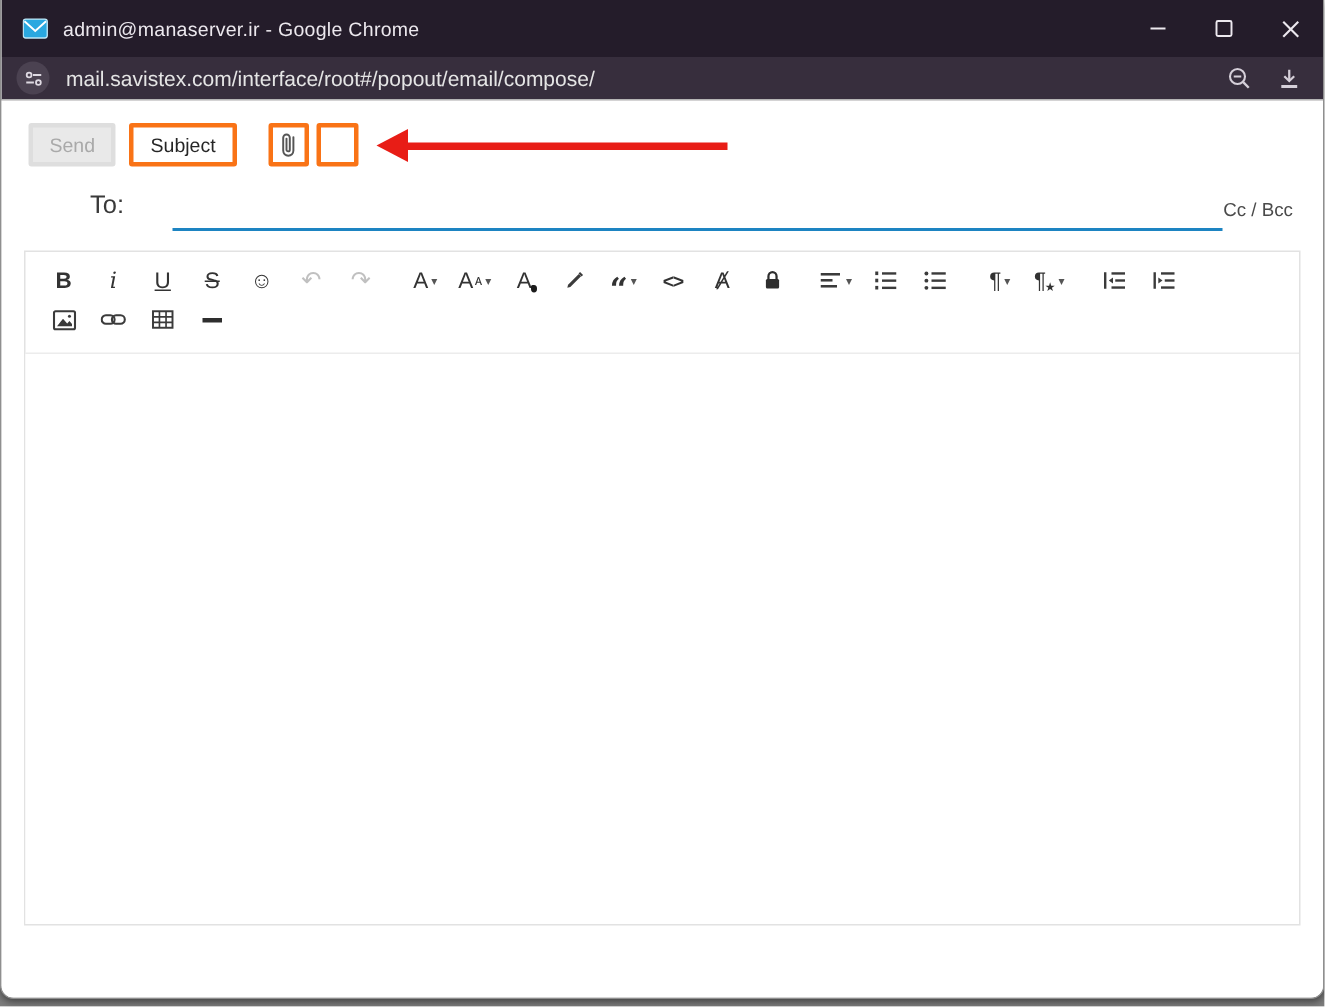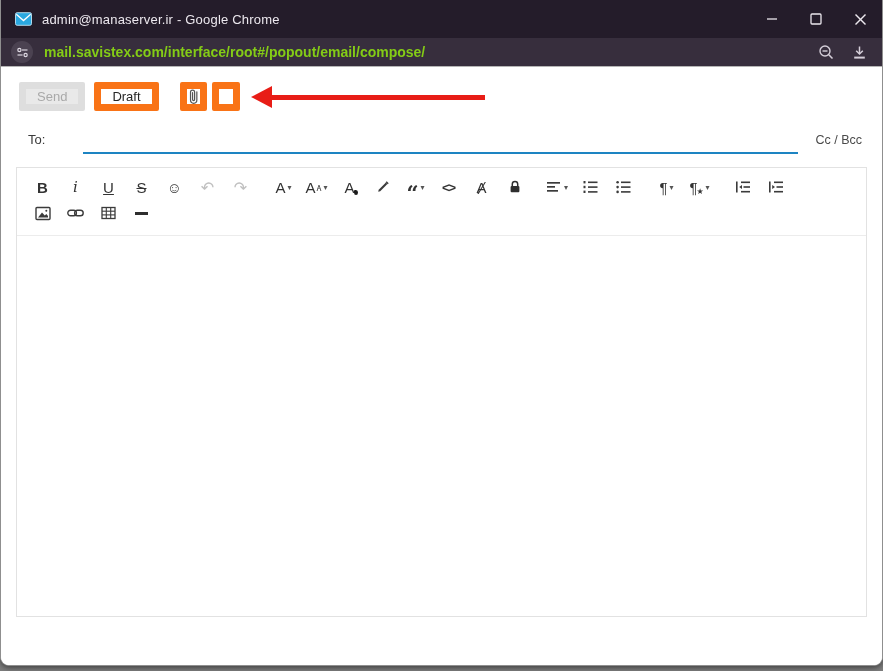--- a/index.html
+++ b/index.html
@@ -10,42 +10,42 @@
   
   .titlebar { height:38px; background:#241c2a; display:flex; align-items:center; color:#ece8ee; flex:0 0 auto; }
   .favicon { margin:0 10px 0 14px; display:flex; }
   .win-title { flex:1; font-size:13px; letter-spacing:.2px; color:#ece8ee; white-space:nowrap; overflow:hidden; }
   .controls { display:flex; height:38px; }
   .ctrl { width:44px; height:38px; display:flex; align-items:center; justify-content:center; cursor:pointer; }
 
   
   .urlbar { height:29px; background:#372e3d; display:flex; align-items:center; padding:0 14px 0 10px; border-bottom:1px solid #b5b5b5; flex:0 0 auto; }
   .tune-btn { width:22px; height:22px; border-radius:50%; background:#4b4251; display:flex; align-items:center; justify-content:center; cursor:pointer; flex:0 0 auto; }
-  .url-text { flex:1; margin-left:11px; font-size:14px; color:#84cc16; white-space:nowrap; overflow:hidden;font-weight:bold; }
+  .url-text { flex:1; margin-left:11px; font-size:14px; color:#e5e5e5; white-space:nowrap; overflow:hidden; }
   .urlbar-ico { margin-left:16px; display:flex; cursor:pointer; }
 
   
   .page { flex:1; background:#fff; position:relative; color:#333; overflow:hidden; }
 
   .actions { display:flex; align-items:center; padding:15px 0 0 18px; }
-  .btn { height:29px; border:7px solid #f97316; background:#fff; border-radius:2px; font-size:13px; color:#262626; font-family:inherit; cursor:pointer; display:flex; align-items:center; justify-content:center; }
+  .btn { height:29px; border:3px solid #f97316; background:#fff; border-radius:2px; font-size:13px; color:#262626; font-family:inherit; cursor:pointer; display:flex; align-items:center; justify-content:center; }
   .btn-send { background:#e9e9e9; border-color:#dedede; color:#a9a9a9; padding:0 11px; margin-right:9px; }
   .btn-cancel { padding:0 11px; margin-right:21px; }
   .btn-draft { padding:0 13px; margin-right:10px; }
   .btn-attach { width:27px; padding:0; margin-right:5px; }
   .btn-extra { width:28px; padding:0; }
 
   
   .arrow-head { position:absolute; left:250px; top:19px; width:0; height:0; border-top:11px solid transparent; border-bottom:11px solid transparent; border-right:21px solid #e81d16; }
   .arrow-body { position:absolute; left:268px; top:28px; width:216px; height:5px; background:#e81d16; }
   .annotation { position:absolute; left:487px; top:20px; width:178px; direction:rtl; text-align:center; font-weight:bold; font-size:14px; color:#e81d16; font-family:"DejaVu Sans",sans-serif; }
 
   
   .field-row { display:flex; align-items:flex-end; margin:16px 20px 0 27px; }
-  .field-label { width:55px; font-size:13px; color:#3a3a3a; padding-bottom:7px; flex:0 0 auto; }
+  .field-label { width:55px; font-size:17px; color:#3a3a3a; padding-bottom:7px; flex:0 0 auto;margin-left:32px; }
   .to-input { width:715px; border:none; border-bottom:2px solid #1d84c2; height:27px; outline:none; font-size:14px; font-family:inherit; color:#222; background:transparent; }
   .ccbcc { margin-left:auto; font-size:12.5px; color:#4a4a4a; padding-bottom:7px; cursor:pointer; white-space:nowrap; }
   .subject-row { margin-top:9px; }
   .subject-input { flex:1; border:none; border-bottom:1px solid #c9c9c9; height:25px; outline:none; font-size:14px; font-family:inherit; color:#222; background:transparent; }
 
   
   .editor { margin:13px 15px 0 15px; border:1px solid #e2e2e2; }
   .toolbar { border-bottom:1px solid #ececec; padding:7px 10px 3px 12px; }
   .tb-row { display:flex; align-items:center; }
   .tb-row2 { padding:2px 0 7px 0; }
@@ -126,21 +126,21 @@
           <path d="M5.2 6.8 8.5 10l3.3-3.2" stroke="#d5cfd9" stroke-width="1.5" fill="none"></path>
           <path d="M3.2 13.6h10.6" stroke="#d5cfd9" stroke-width="2" fill="none"></path>
         </svg>
       </span>
     </div>
 
     <div class="page">
 
       <div class="actions">
         <button class="btn btn-send" disabled="">Send</button>
-        <button class="btn btn-cancel">Draft</button>
+        <button class="btn btn-cancel">Subject</button>
         <button class="btn btn-attach">
           <svg width="14" height="19" viewBox="0 0 14 19">
             <path d="M10.6 4.4v9a3.4 3.4 0 0 1-6.8 0V4.8a2.2 2.2 0 0 1 4.4 0v8a1.1 1.1 0 0 1-2.2 0V5.4" fill="none" stroke="#555" stroke-width="1.3" stroke-linecap="round"></path>
           </svg>
         </button>
         <button class="btn btn-extra"></button>
       </div>
 
       <div class="arrow-head"></div>
       <div class="arrow-body"></div>

